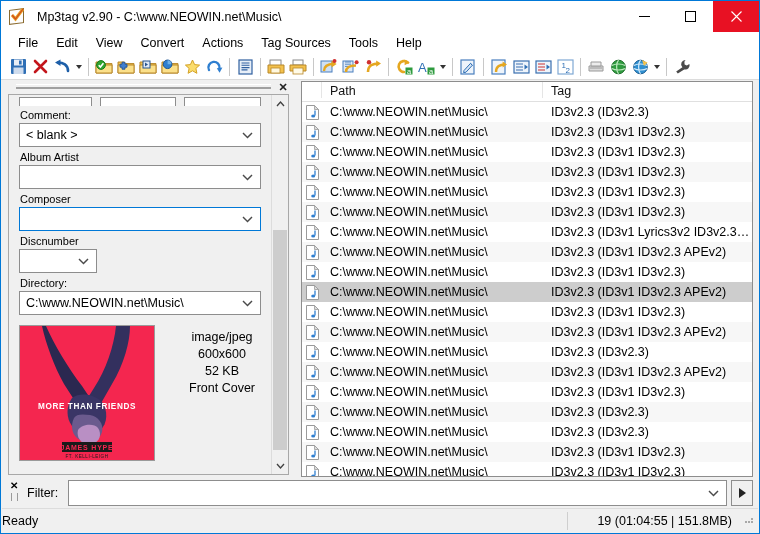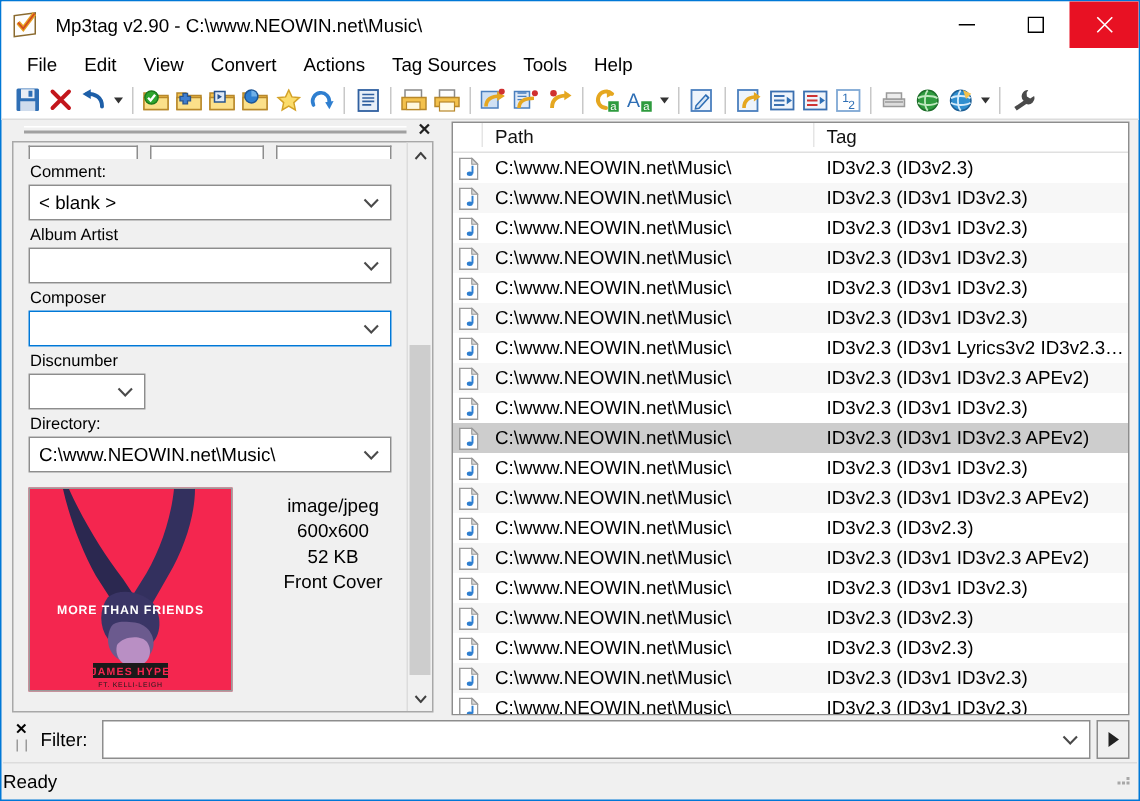--- a/index.html
+++ b/index.html
@@ -780,20 +780,21 @@
           </svg>
       </span>
     </div>
     <div id="f-go">
         <i></i>
       </div>
   </div>
 
   <div id="statusbar">
     <div id="st-ready">Ready</div>
+    <div class="st-cell" id="st-tot">19 (01:04:55 | 151.8MB)</div>
     <div id="st-grip">
       <svg width="13" height="13" viewBox="0 0 13 13">
         <g fill="#a8a8a8">
           <rect x="9" y="9" width="2" height="2"></rect>
             <rect x="6" y="9" width="2" height="2"></rect>
           <rect x="9" y="6" width="2" height="2"></rect>
             <rect x="3" y="9" width="2" height="2"></rect>
         </g>
       </svg>
     </div>

